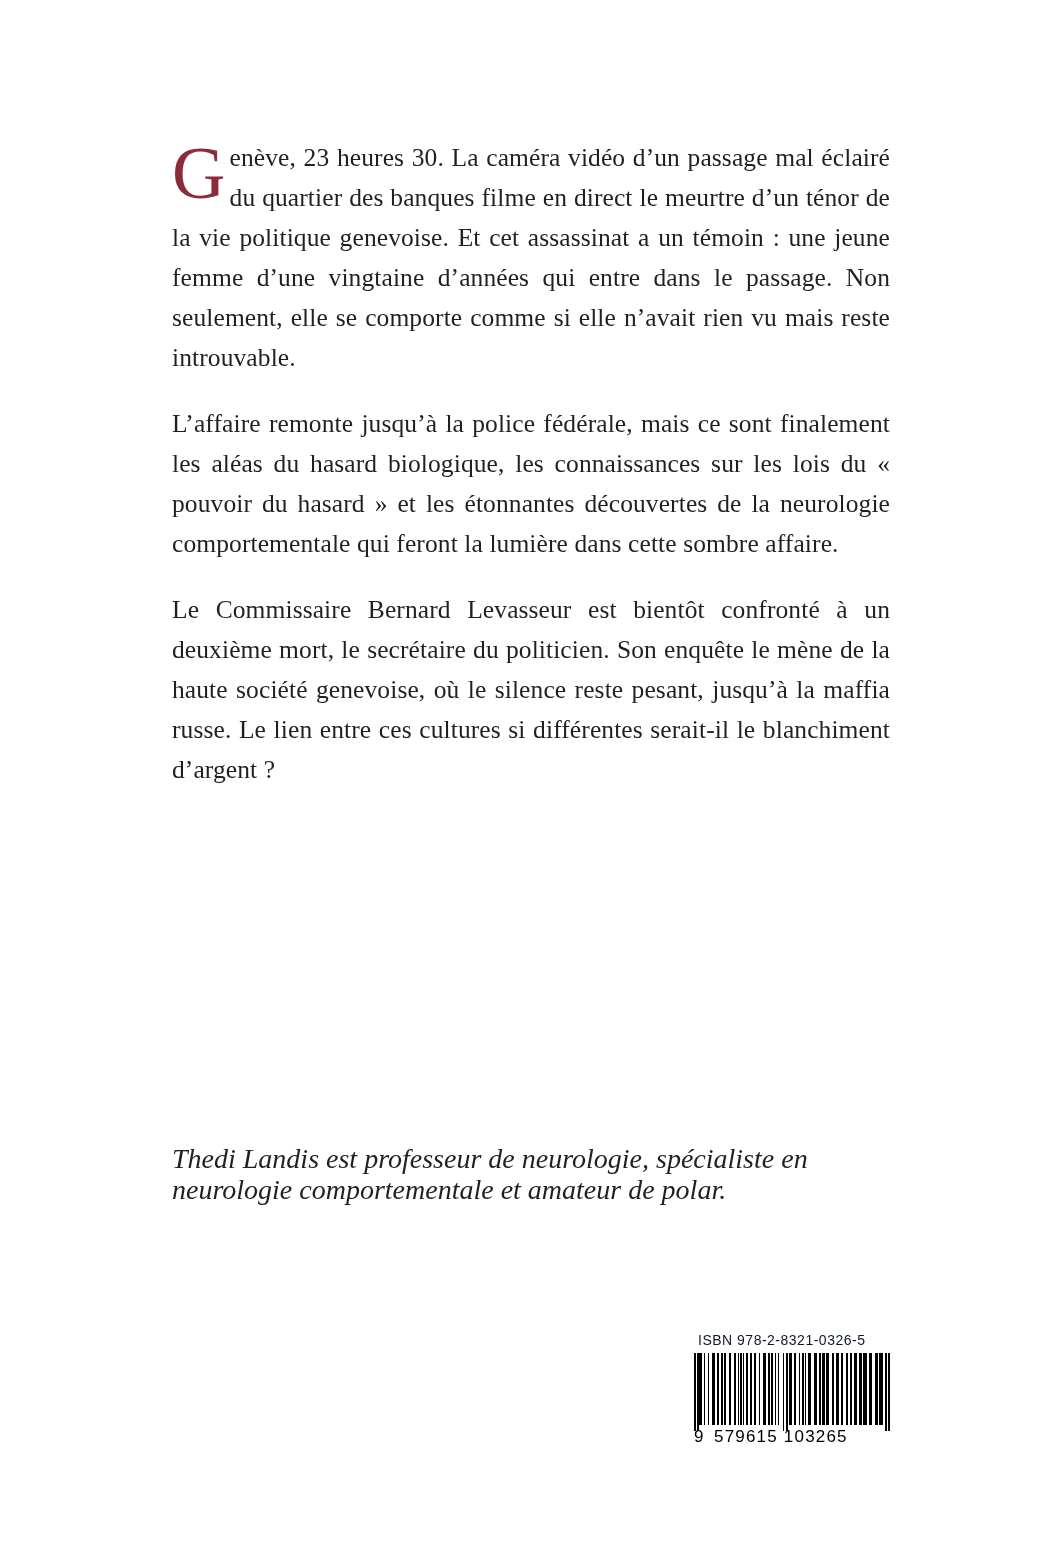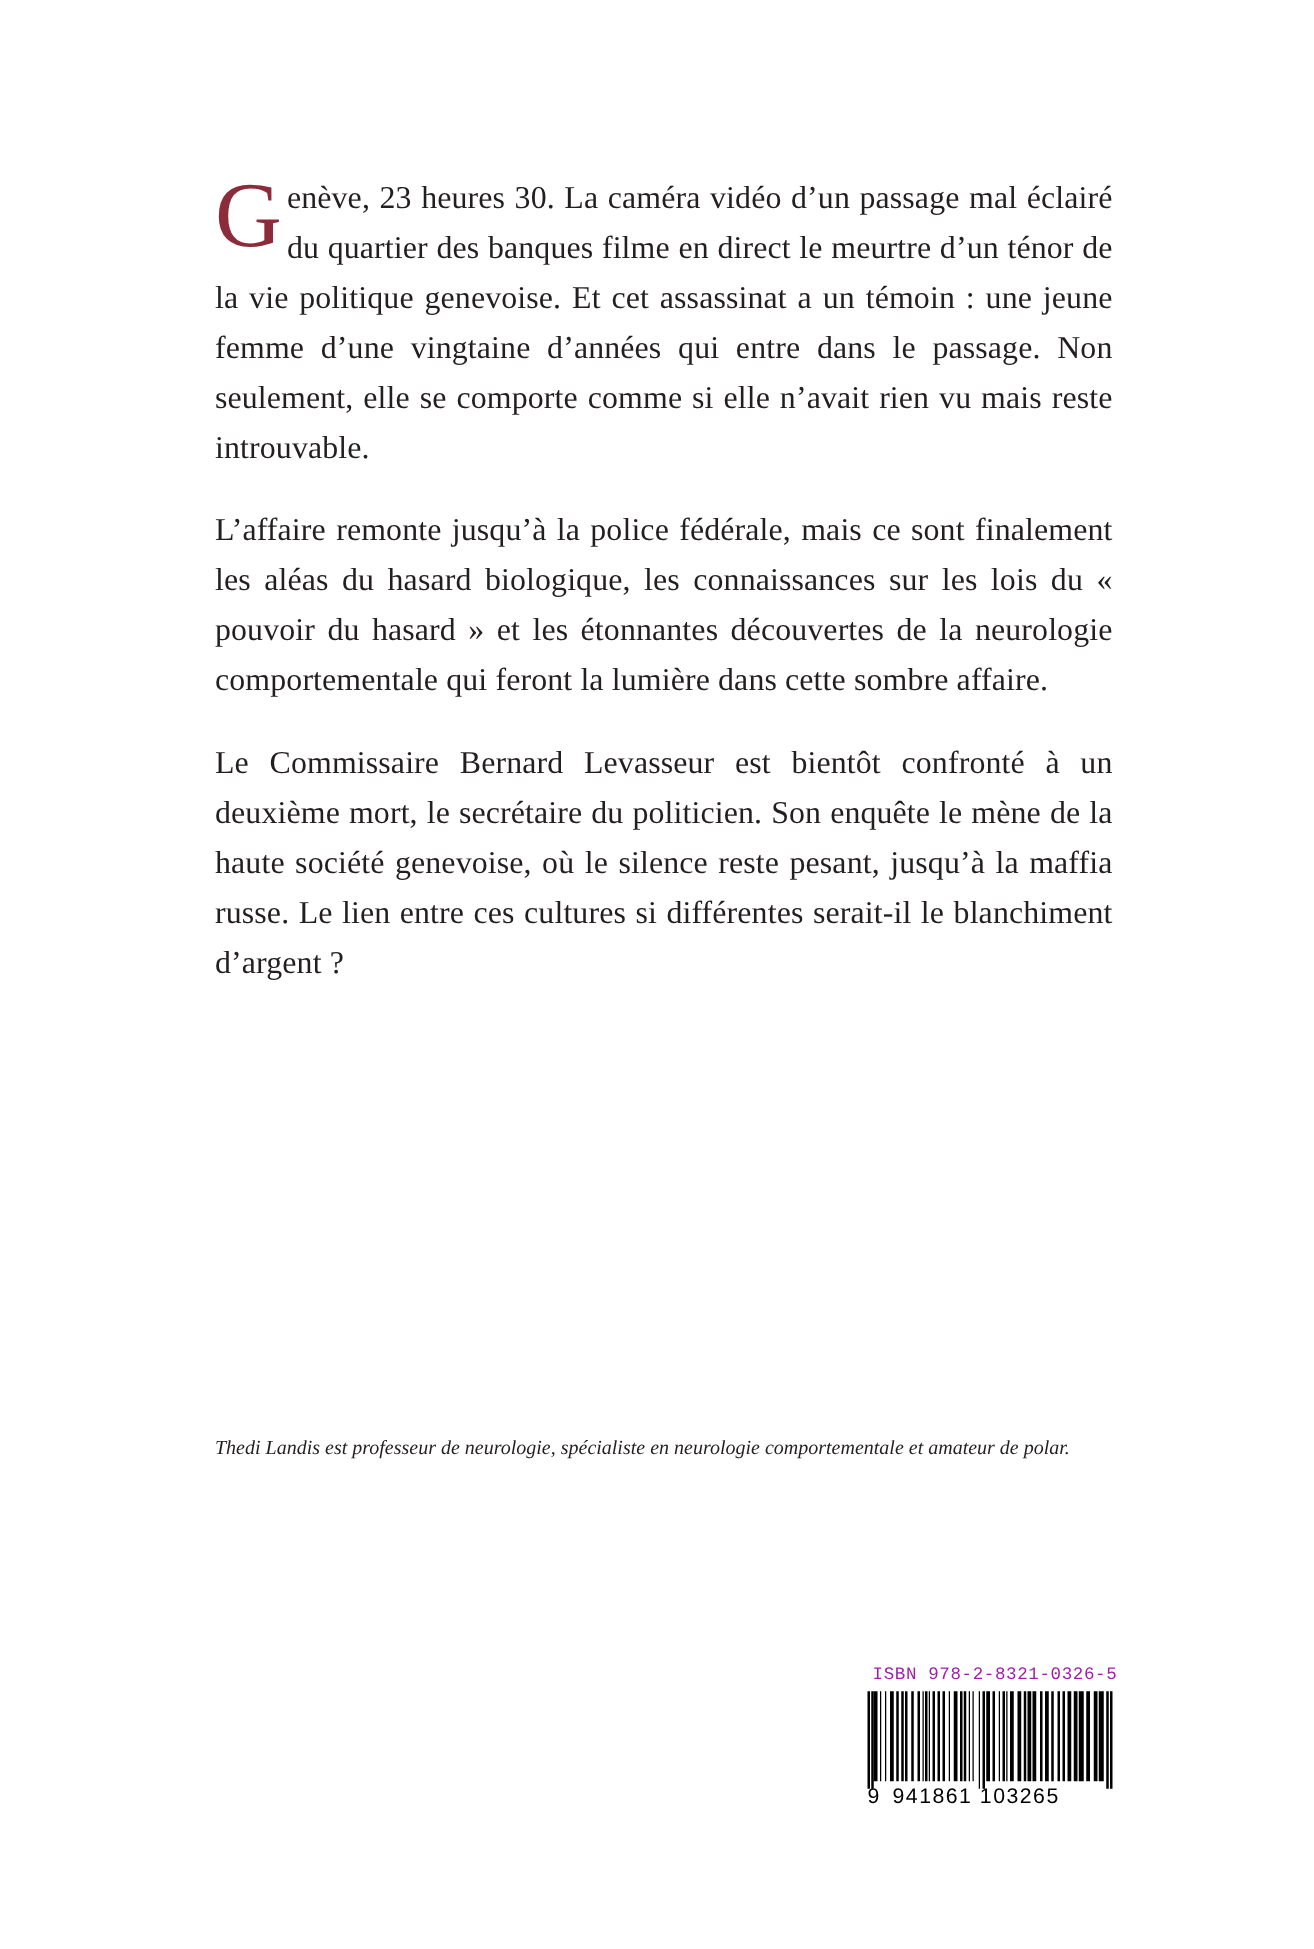--- a/index.html
+++ b/index.html
@@ -55,38 +55,38 @@
     padding: 4px 2px 0 0;
     margin: 0 2px 0 0;
   }
 
   .bio {
     position: absolute;
     left: 172px;
     top: 1143px;
     width: 718px;
     font-style: italic;
-    font-size: 16px;
+    font-size: 28px;
     line-height: 31px;
     color: #231f20;
     text-align: left;
   }
 
   .isbn-block {
     position: absolute;
     left: 694px;
     top: 1329px;
     width: 196px;
   }
 
   .isbn-text {
-    font-family: Liberation Mono, monospace;
+    font-family: Liberation Sans, sans-serif;
     font-size: 14px;
     letter-spacing: 0.5px;
-    color: #a21caf;
+    color: #0f172a;
     padding: 3px 0 5px 4px;
     white-space: nowrap;
   }
 
   .barcode {
     position: relative;
     width: 196px;
     height: 98px;
   }
 
@@ -237,18 +237,18 @@
           <i style="width:3px"></i>
           <i class="sp" style="width:2px"></i>
           <i style="width:4px"></i>
           <i class="sp" style="width:3px"></i>
           <i class="tall" style="width:2px"></i>
           <i class="sp" style="width:2px"></i>
           <i class="tall" style="width:2px"></i>
         </div>
       <div class="digits">
         <span class="lead">9</span>
-        <span class="main">941861 103265</span>
+        <span class="main">579615 103265</span>
       </div>
     </div>
   </div>
 
 </div>
 
 </body></html>

